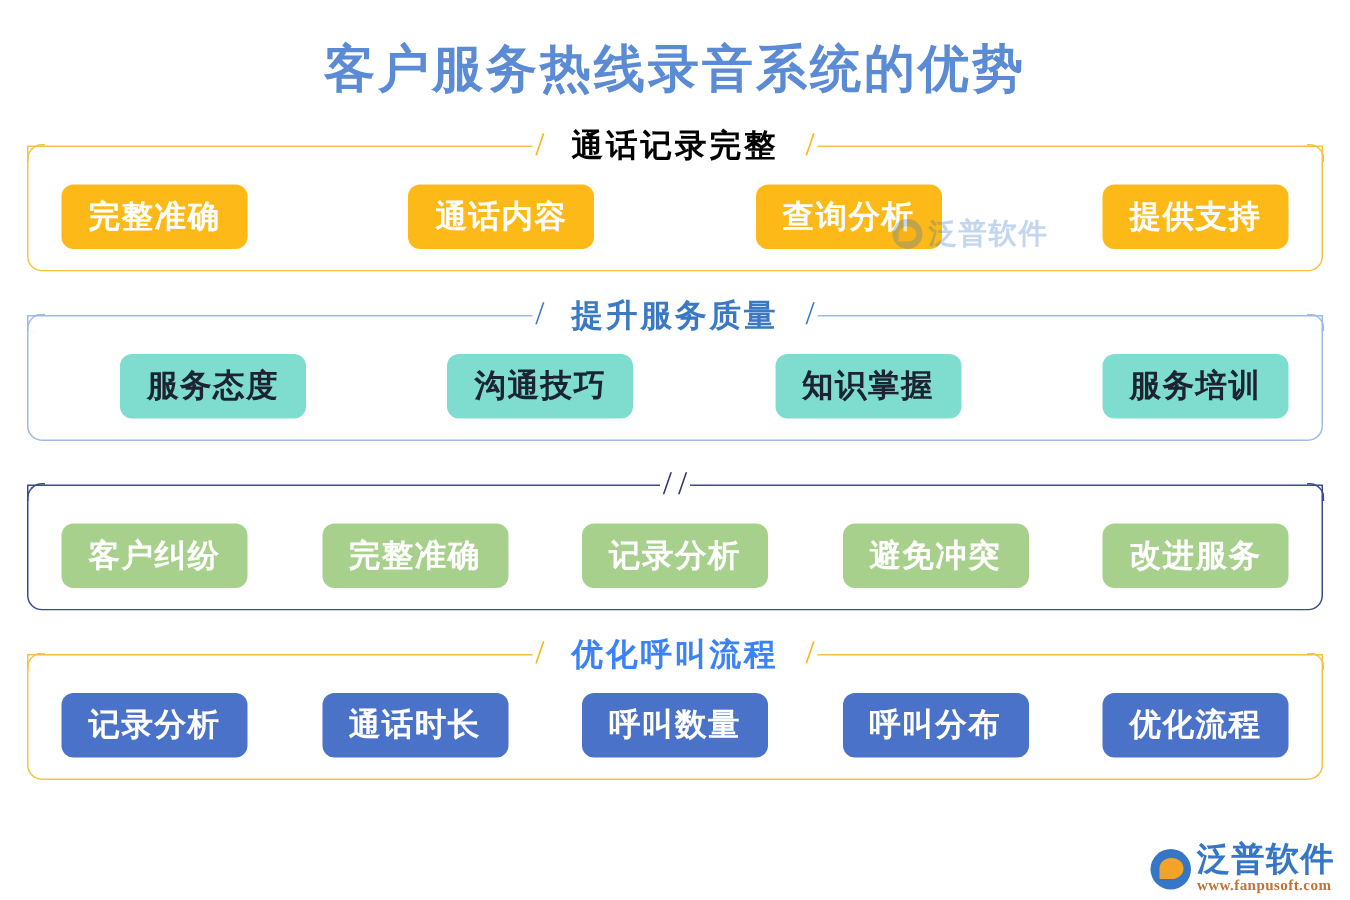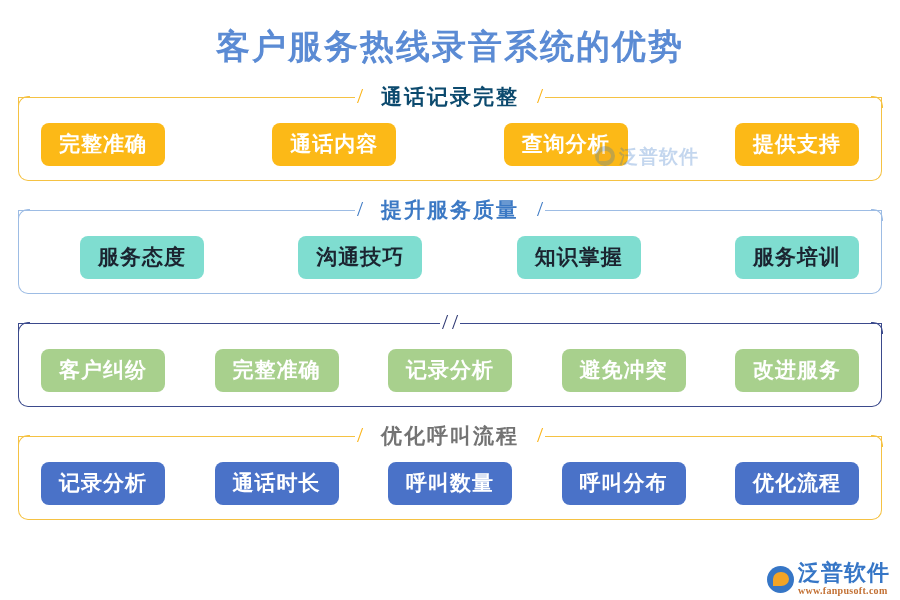--- a/index.html
+++ b/index.html
@@ -124,36 +124,36 @@
     font-weight: bold;
     letter-spacing: 1px;
     line-height: 1;
     padding: 11px 18px;
     white-space: nowrap;
     text-align: center;
   }
 
   
   .theme-orange { color: #F5C243; }
-  .theme-orange .section-title { color: #0c4a6e; }
+  .theme-orange .section-title { color: #000000; }
   .theme-orange .slash { color: #FBB315; }
   .theme-orange .pill { background: #FCB917; color: #ffffff; }
 
   .theme-blue { color: #9DBCE4; }
   .theme-blue .section-title { color: #3C79C4; }
   .theme-blue .slash { color: #3C79C4; }
   .theme-blue .pill { background: #7FDDD0; color: #1B2430; margin-left: 39px; }
 
   .theme-navy { color: #3B4A8C; }
   .theme-navy .section-title { color: #2A3470; }
   .theme-navy .slash { color: #2A3470; }
   .theme-navy .pill { background: #A8D08D; color: #ffffff; }
 
   .theme-gold { color: #F5C243; }
-  .theme-gold .section-title { color: #737373; }
+  .theme-gold .section-title { color: #3b82f6; }
   .theme-gold .slash { color: #FBB315; }
   .theme-gold .pill { background: #4A72C8; color: #ffffff; }
 
   
   .watermark {
     position: absolute;
     display: flex;
     align-items: center;
     gap: 4px;
     pointer-events: none;

